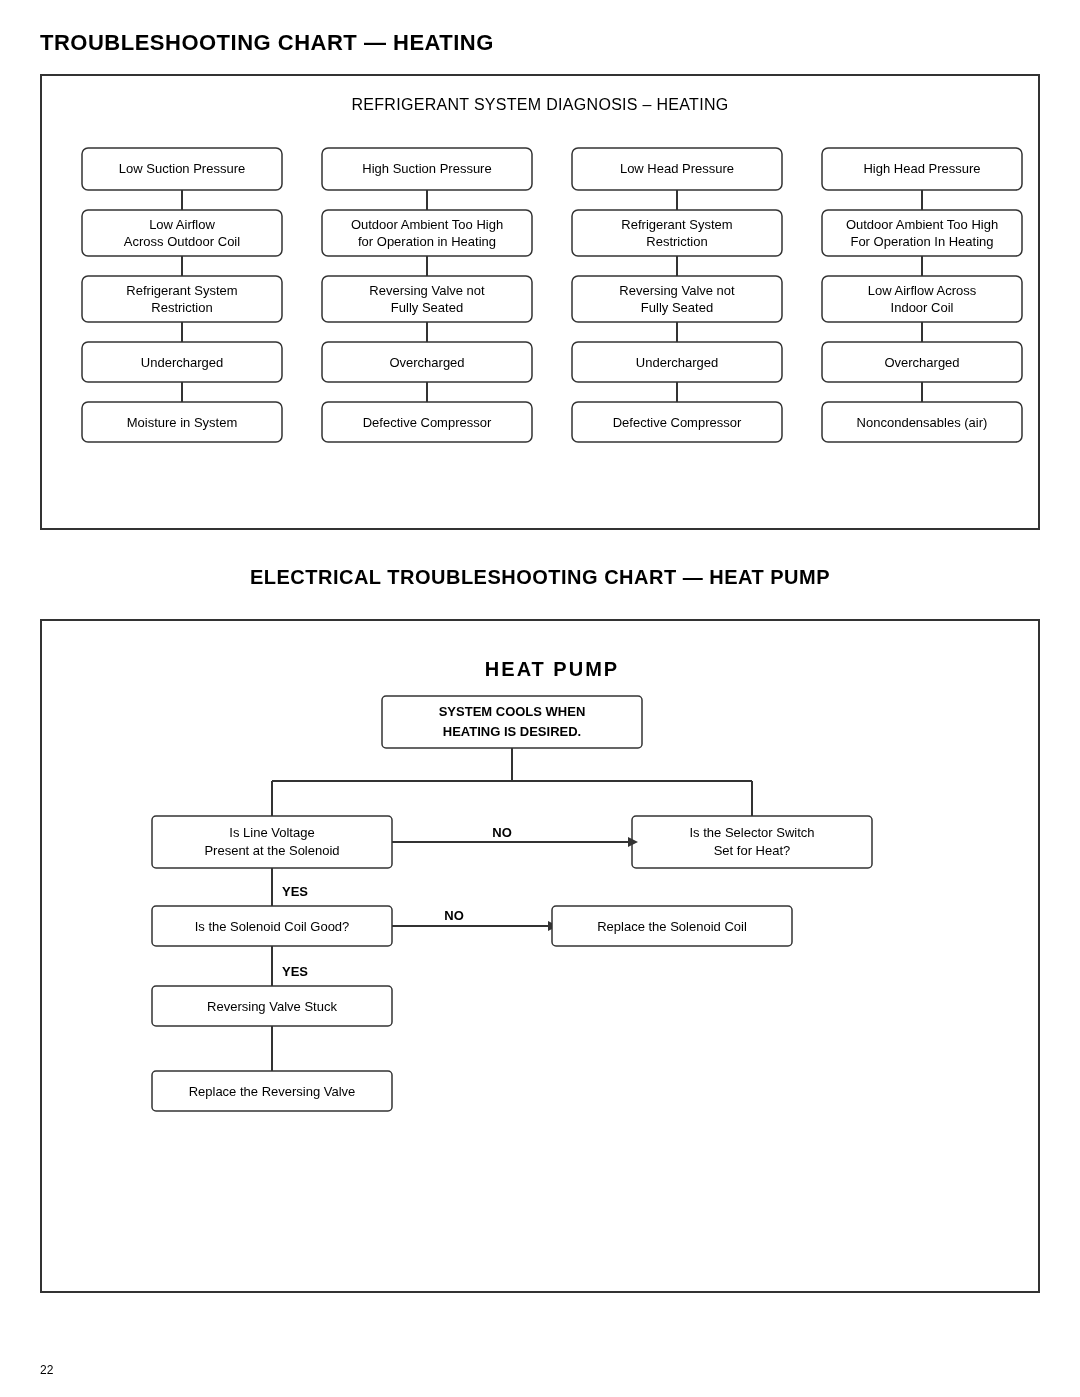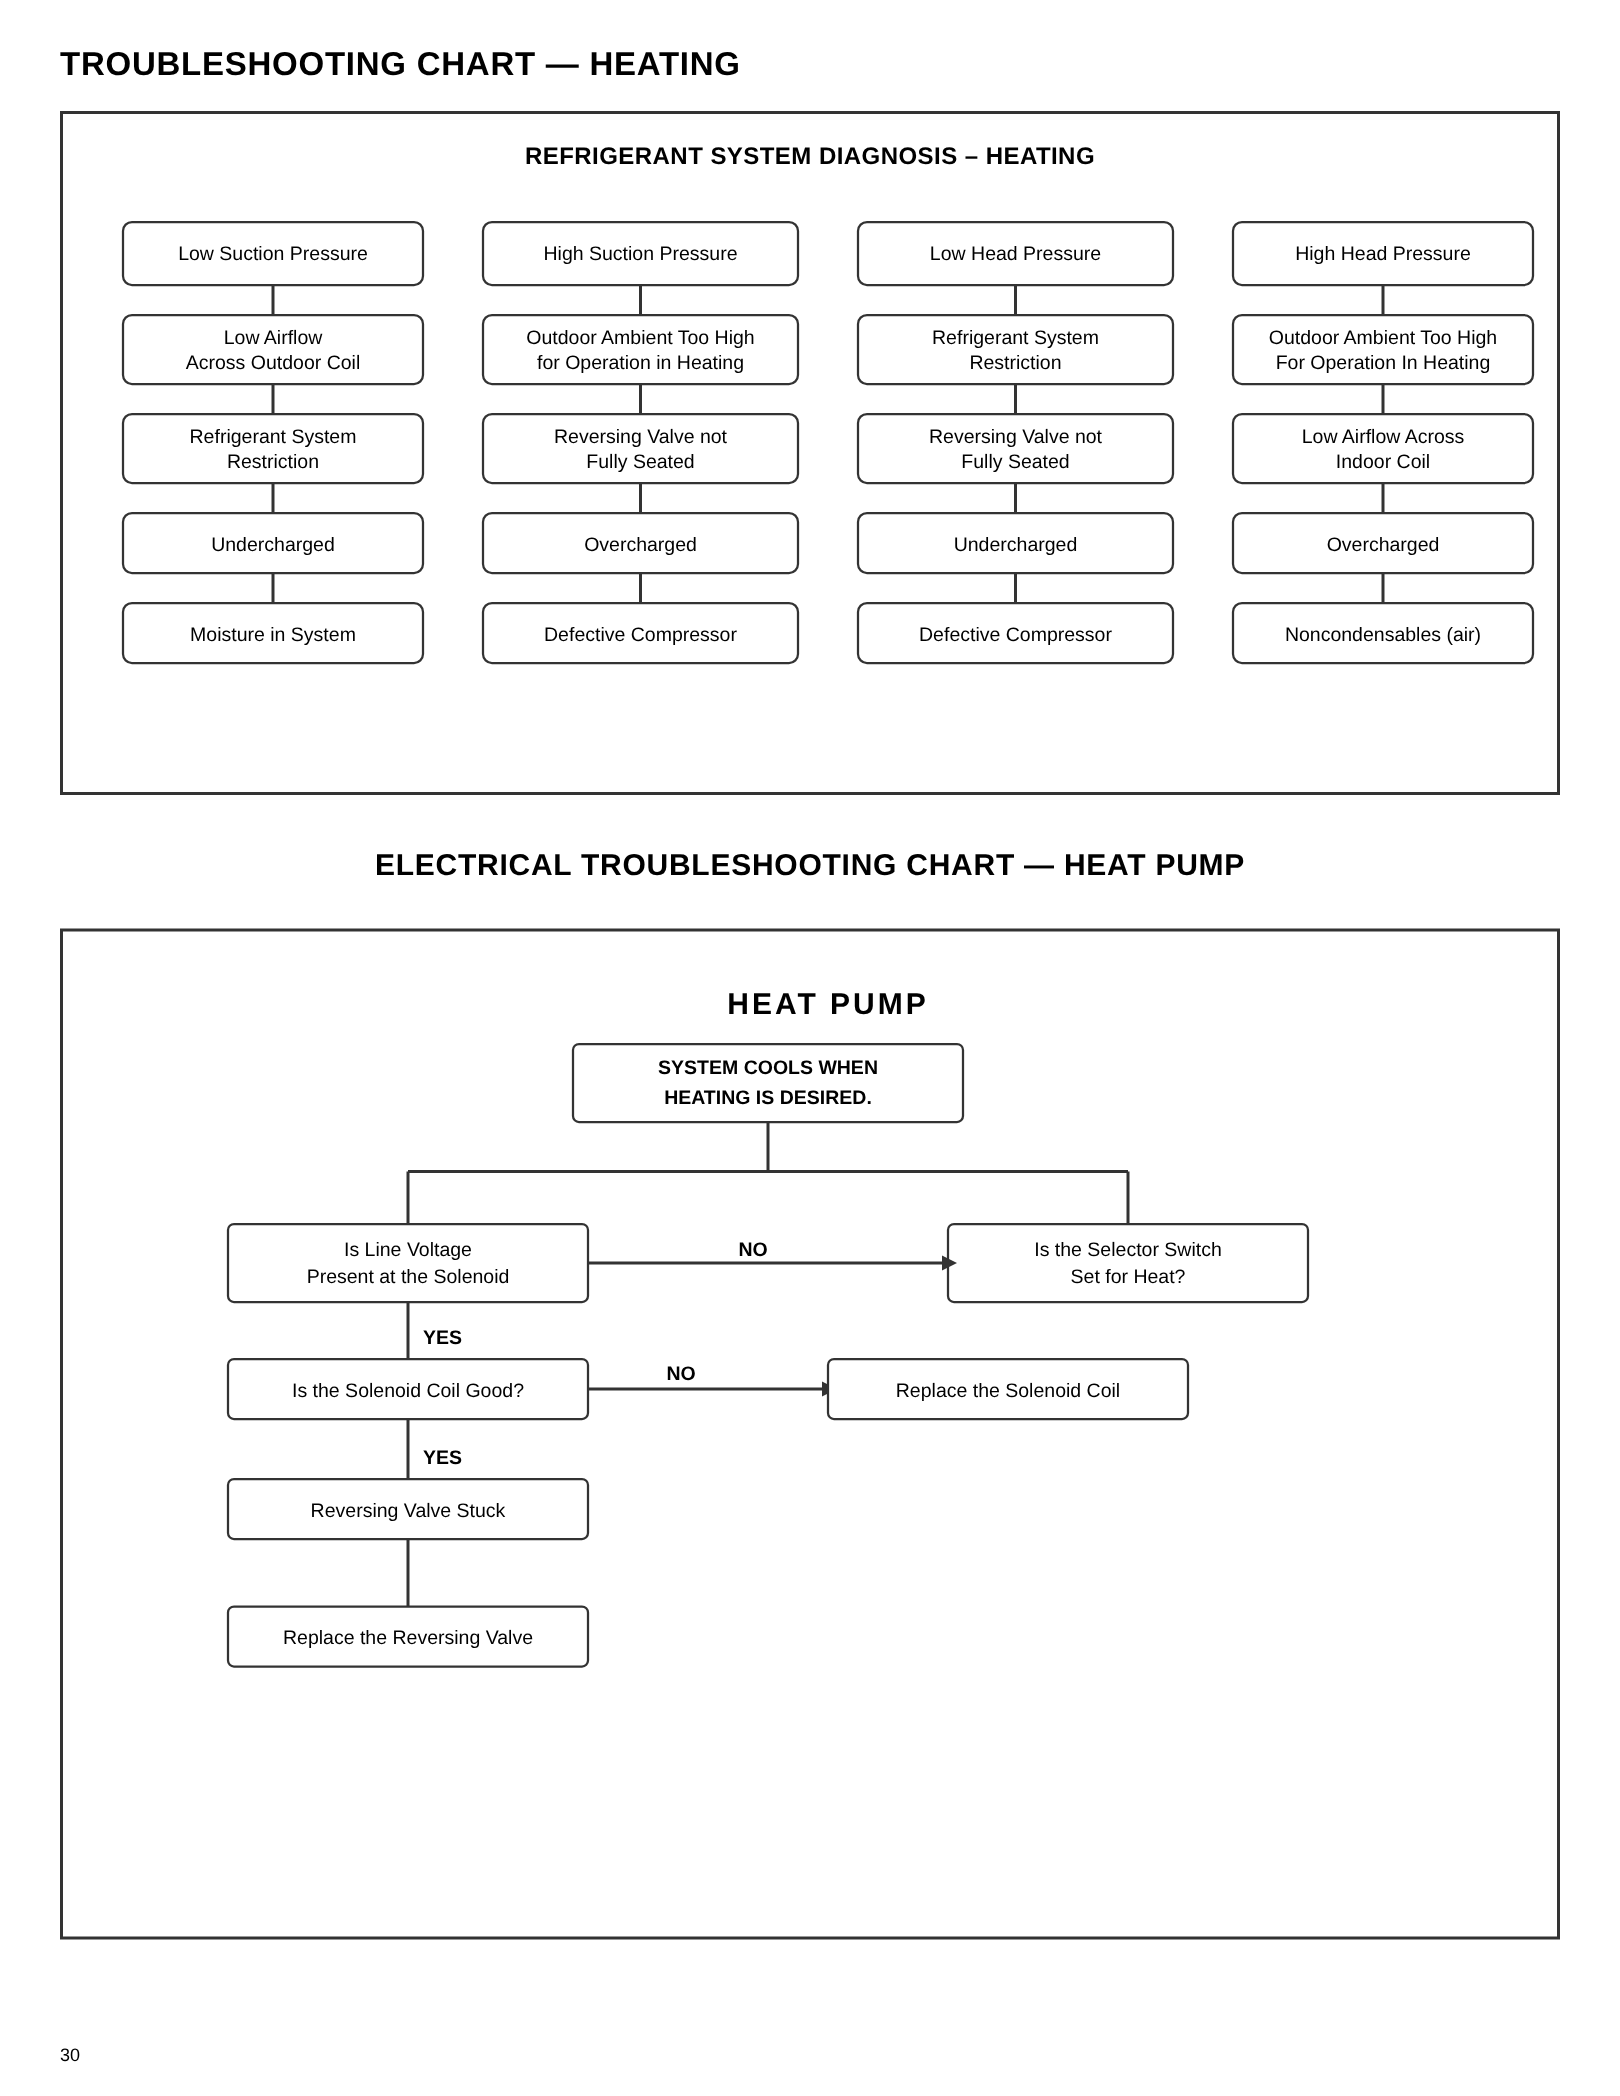--- a/index.html
+++ b/index.html
@@ -33,21 +33,21 @@
 
     .chart-box {
       border: 2px solid #333;
       padding: 20px 30px 30px 30px;
       margin-bottom: 36px;
     }
 
     .chart-inner-title {
       text-align: center;
       font-size: 16px;
-      font-weight: bold;
+      font-weight: normal;
       margin-bottom: 24px;
       text-transform: uppercase;
       letter-spacing: 0.3px;
     }
 
     .page-num {
       position: absolute;
       bottom: 20px;
       left: 40px;
       font-size: 12px;
@@ -193,13 +193,13 @@
     <rect x="80" y="345" width="240" height="40" rx="4" ry="4" fill="white" stroke="#333" stroke-width="1.5"></rect>
     <text x="200" y="370" text-anchor="middle" font-size="13" font-family="Arial">Reversing Valve Stuck</text>
 
     <line x1="200" y1="385" x2="200" y2="430" stroke="#333" stroke-width="2"></line>
 
     <rect x="80" y="430" width="240" height="40" rx="4" ry="4" fill="white" stroke="#333" stroke-width="1.5"></rect>
     <text x="200" y="455" text-anchor="middle" font-size="13" font-family="Arial">Replace the Reversing Valve</text>
   </svg>
 </div>
 
-<div class="page-num">30</div>
+<div class="page-num">22</div>
 
 </body></html>

